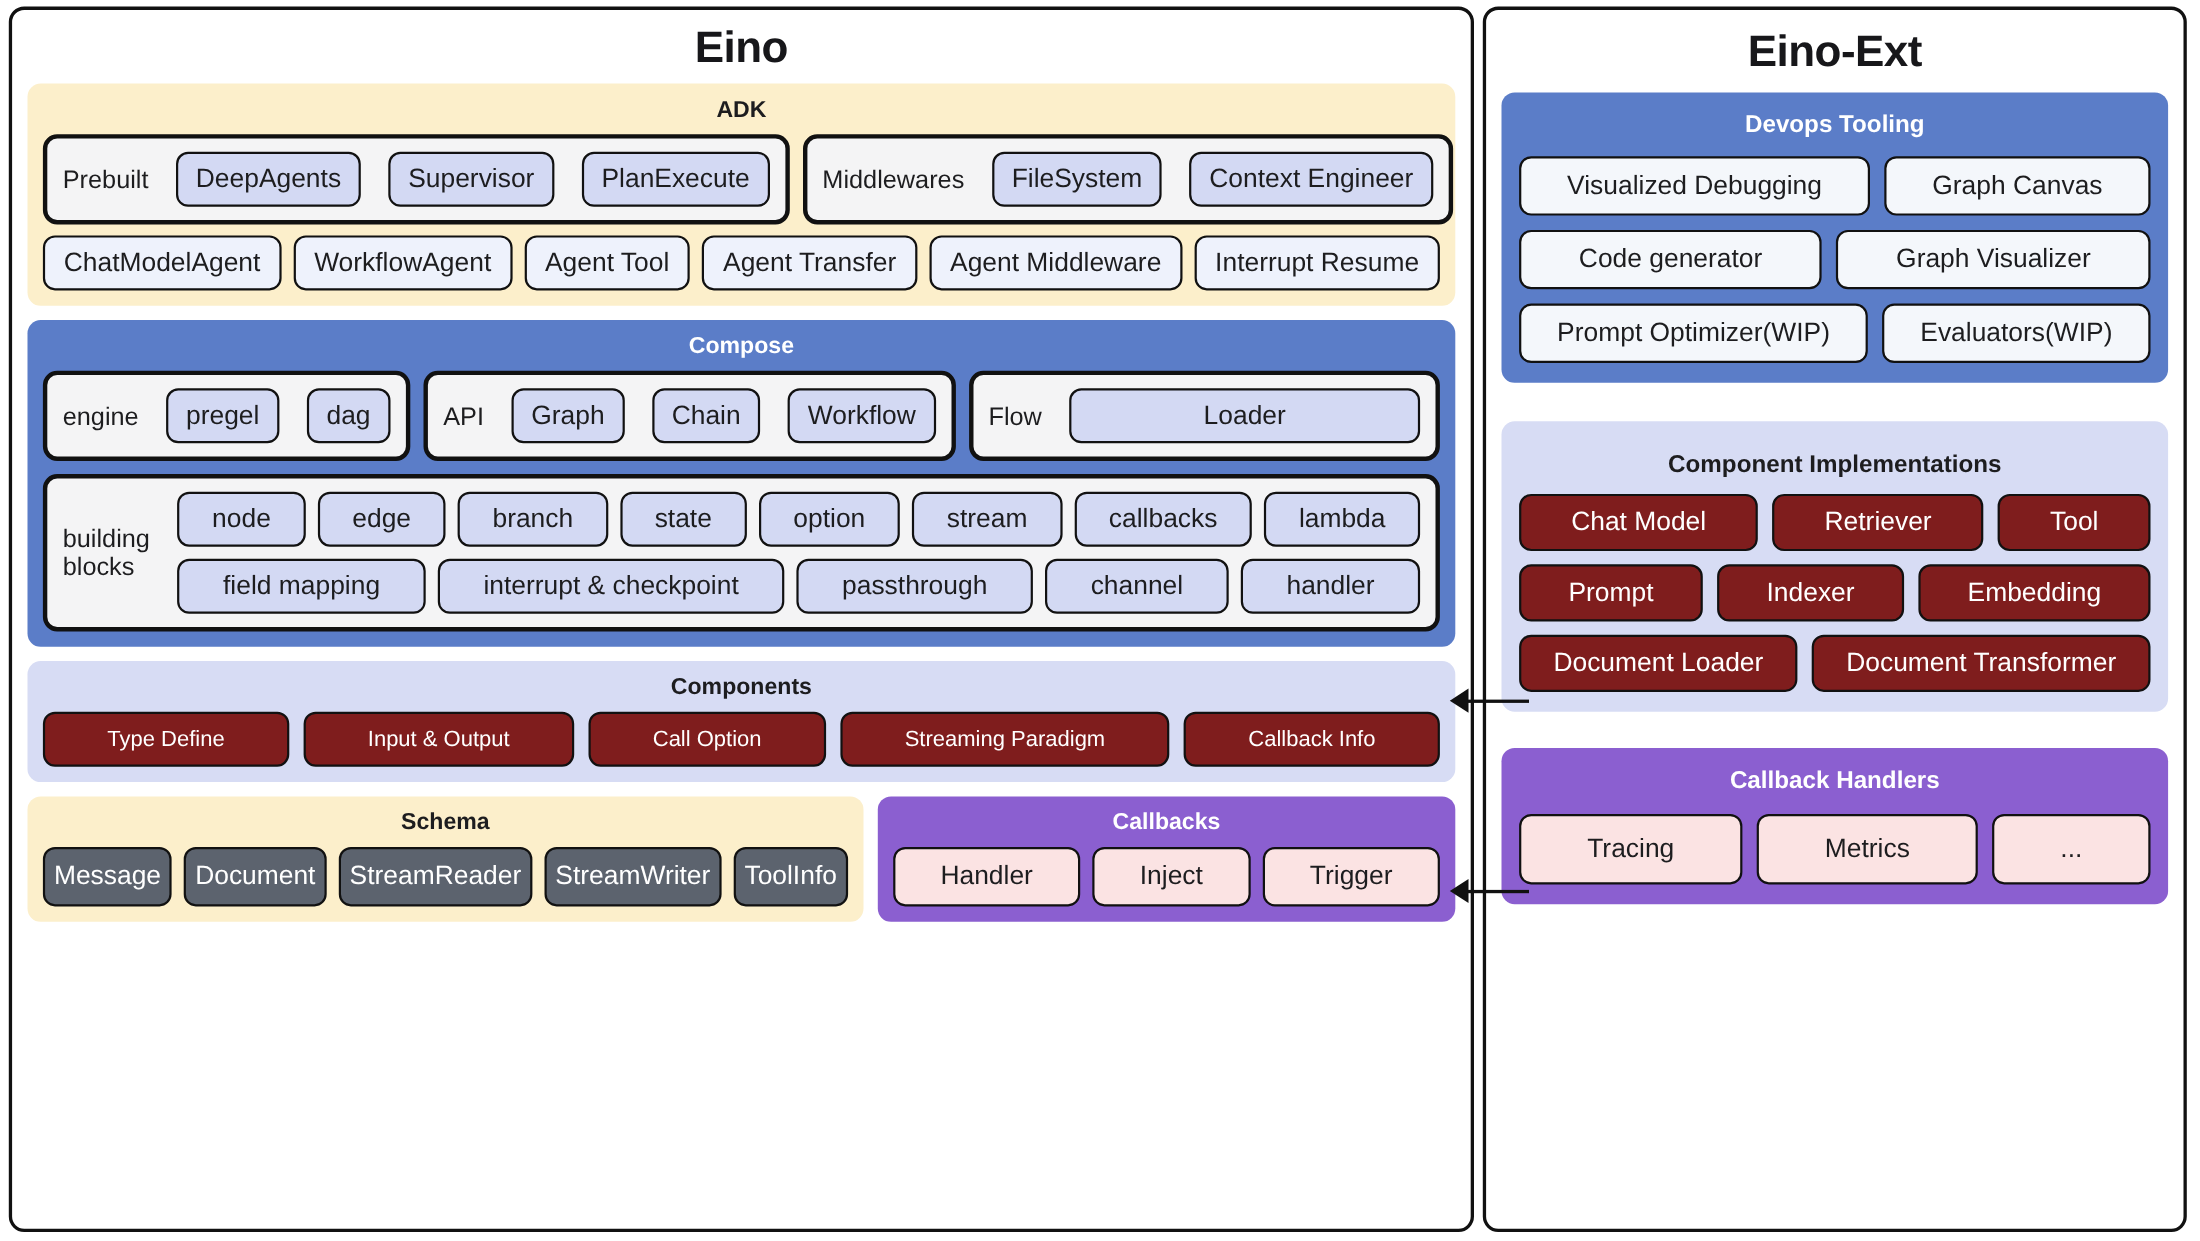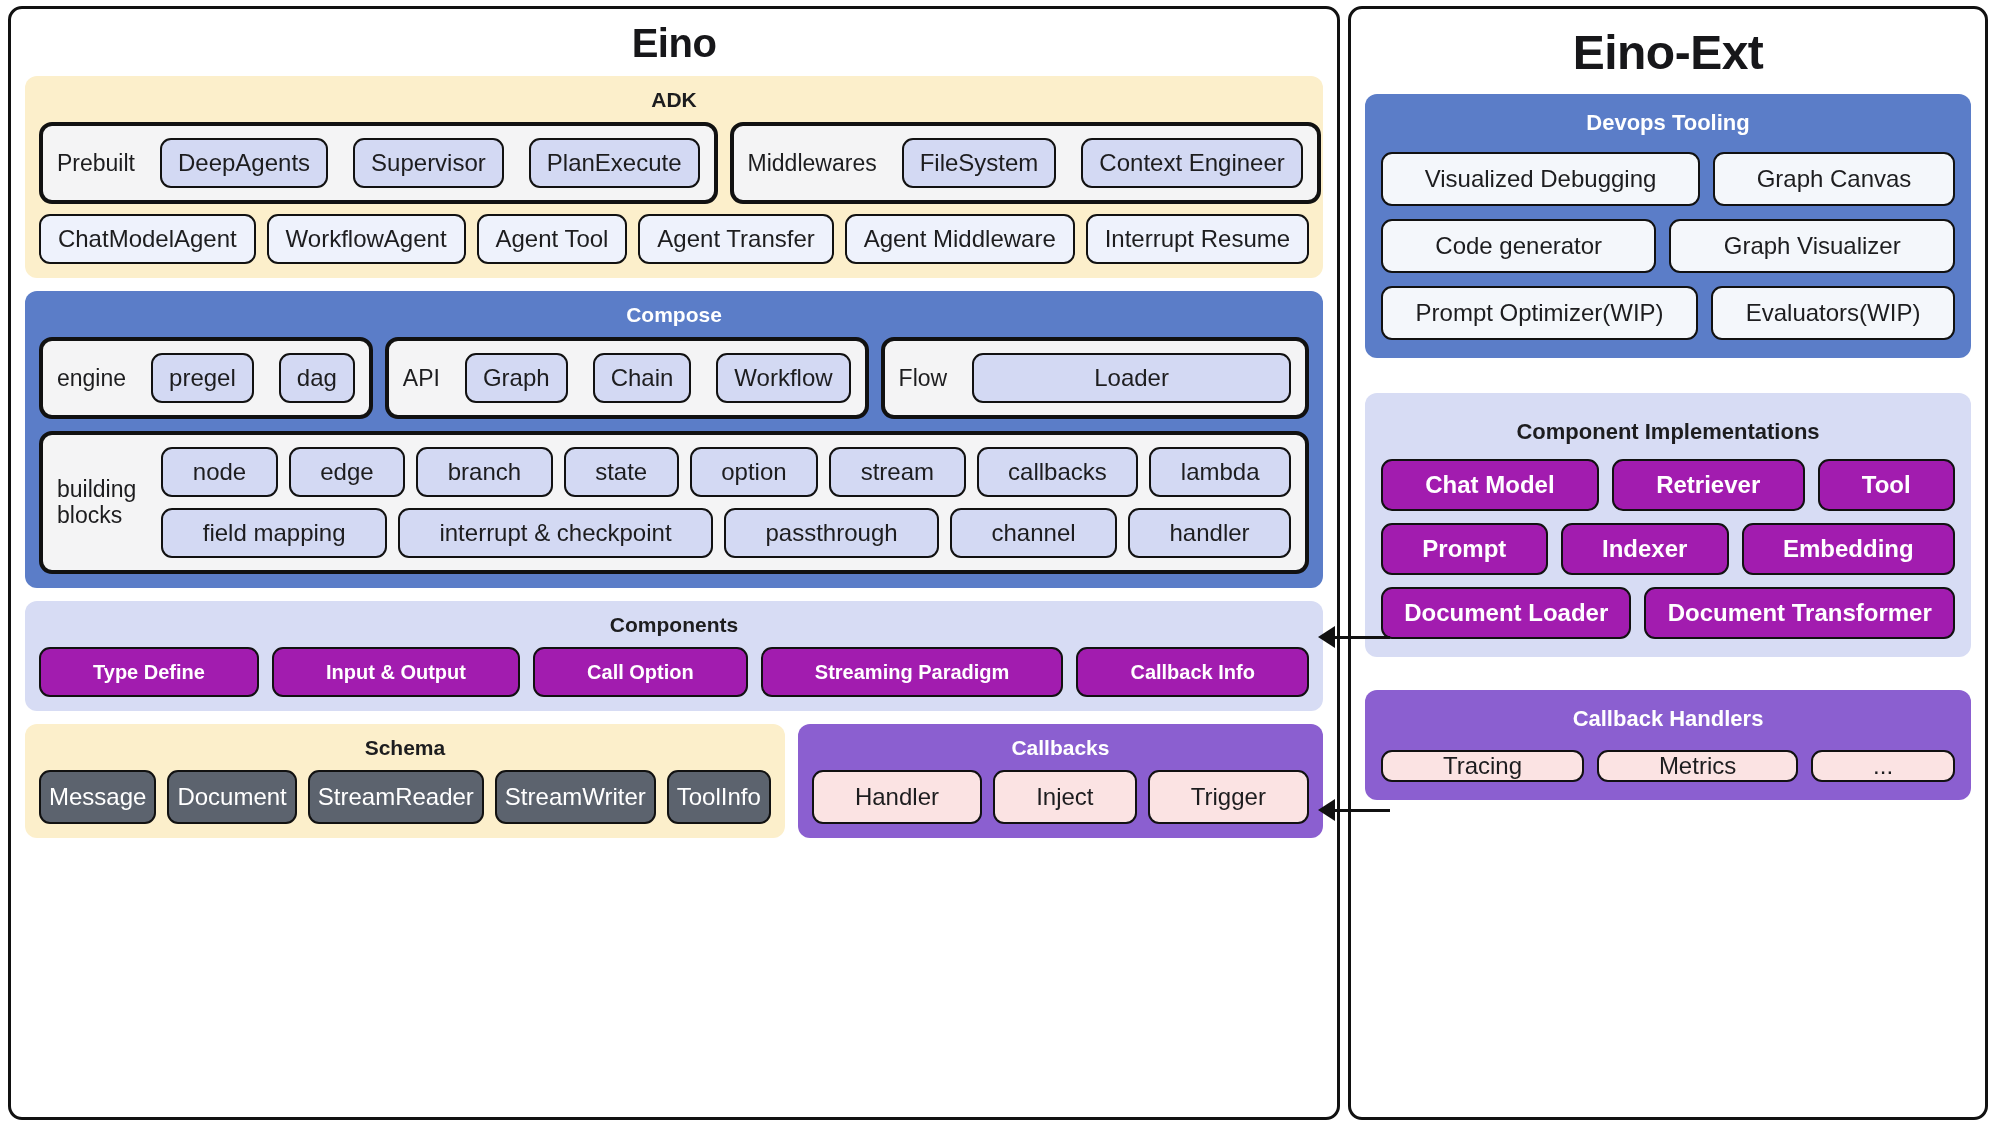--- a/index.html
+++ b/index.html
@@ -21,21 +21,21 @@
     display:flex;flex-direction:column;
   }
   .panel-left{width:1332px;padding:6px 14px 14px 14px;}
   .panel-right{width:640px;margin-left:8px;padding:6px 14px 14px 14px;}
 
   .panel-title{
     font-size:40px;font-weight:700;text-align:center;
     letter-spacing:-0.5px;
     margin:6px 0 10px 0;color:#17171a;
   }
-  .panel-right .panel-title{font-size:48px;margin:10px 0 14px 0;}
+  .panel-right .panel-title{font-size:40px;margin:10px 0 14px 0;}
 
   
   .section{border-radius:12px;box-sizing:border-box;padding:10px 14px 14px 14px;margin-bottom:13px;}
   .section:last-child{margin-bottom:0;}
   .section-title{font-size:21px;font-weight:700;text-align:center;margin:2px 0 10px 0;}
 
   .sec-adk{background:#FCEFCB;}
   .sec-compose{background:#5B7DC8;}
   .sec-compose > .section-title{color:#fff;}
   .sec-components{background:#D7DCF4;}
@@ -54,21 +54,21 @@
     box-sizing:border-box;
     border:2.5px solid #111;
     border-radius:11px;
     font-size:24px;
     line-height:1;
     padding:11px 16px;
     white-space:nowrap;
   }
   .chip-pale{background:#EEF2FC;color:#1d1d1f;}
   .chip-lav{background:#D3D9F3;color:#1d1d1f;}
-  .chip-blue{background:#a21caf;color:#fff;font-weight:bold;}
+  .chip-blue{background:#7f1d1d;color:#fff;}
   .chip-gray{background:#5C636E;color:#fff;}
   .chip-pink{background:#FBE3E3;color:#1d1d1f;}
   .chip-white{background:#F4F7FB;color:#1d1d1f;}
 
   .row{display:flex;flex-wrap:nowrap;gap:11px;align-items:center;}
   .row + .row{margin-top:11px;}
 
   
   .group{
     border:4px solid #111;
@@ -120,21 +120,21 @@
 
   .sec-compimpl{padding:16px 16px 18px 16px;}
   .sec-compimpl .section-title{font-size:22px;margin:10px 0 14px 0;}
   .ci-row{display:flex;gap:13px;}
   .ci-row + .ci-row{margin-top:12px;}
   .ci-row .chip{flex:1 1 auto;padding:12px 8px;}
 
   .sec-cbhandlers{padding:14px 16px 18px 16px;}
   .sec-cbhandlers .section-title{font-size:22px;margin-bottom:18px;}
   .cbh-row{display:flex;gap:13px;}
-  .cbh-row .chip{flex:1 1 auto;padding:2px 8px;}
+  .cbh-row .chip{flex:1 1 auto;padding:18px 8px;}
   .right-gap{height:22px;}
   .right-gap-2{height:20px;}
 
   
   .arrow{position:absolute;display:flex;align-items:center;pointer-events:none;}
   .arrow .shaft{height:3px;background:#111;}
   .arrow .head{
     width:0;height:0;
     border-top:11px solid transparent;
     border-bottom:11px solid transparent;

